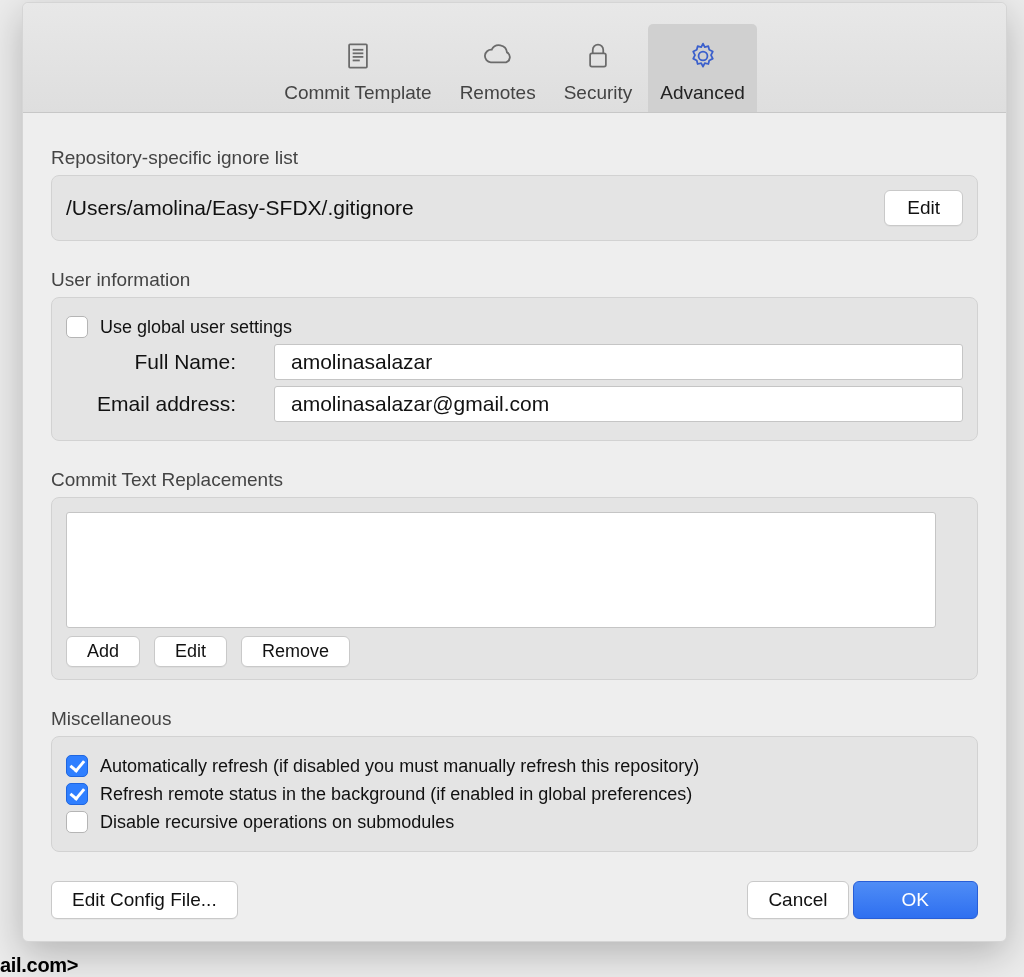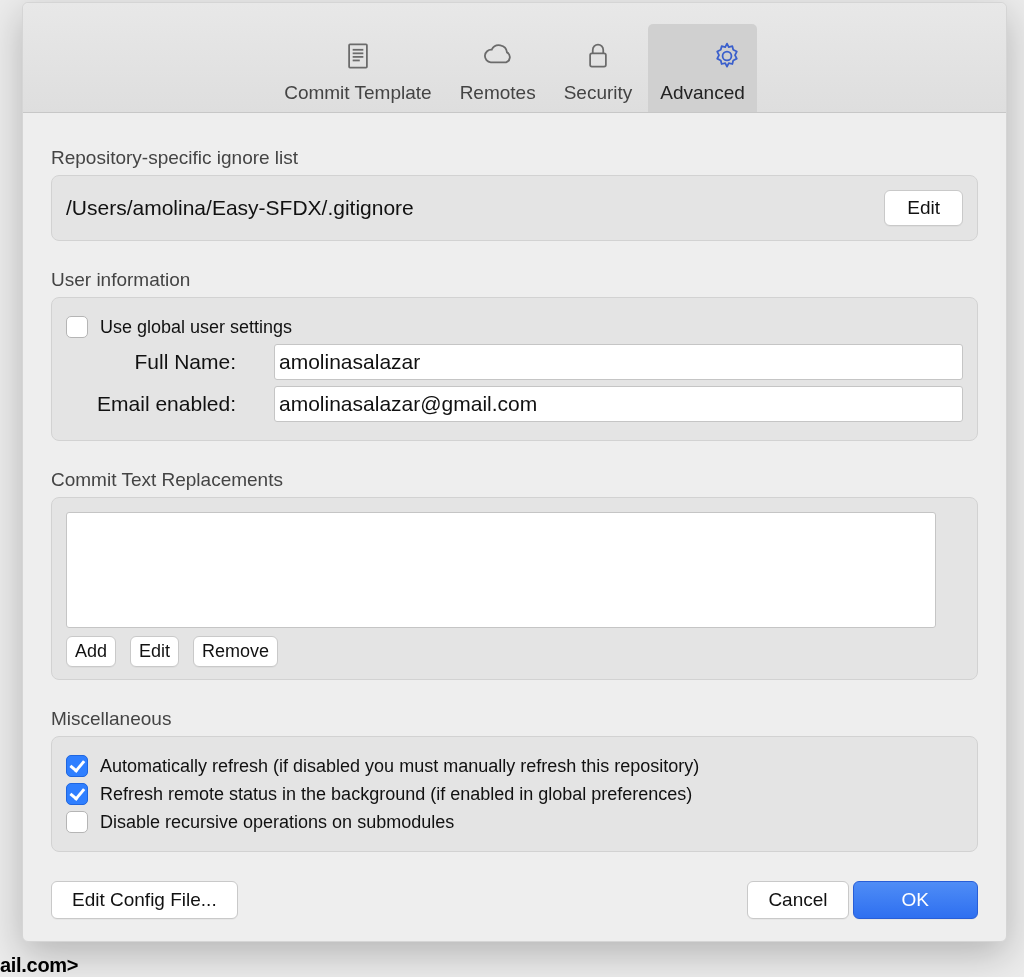--- a/index.html
+++ b/index.html
@@ -42,21 +42,20 @@
       flex-direction: column;
       align-items: center;
       padding: 14px 12px 8px 12px;
       cursor: default;
       border-top-left-radius: 5px;
       border-top-right-radius: 5px;
       position: relative;
     }
     .tab.active {
       background: #d0d0d0;
-      align-items: flex-end;
     }
     .tab-icon {
       width: 36px;
       height: 36px;
       display: flex;
       align-items: center;
       justify-content: center;
       margin-bottom: 8px;
     }
     .tab-label {
@@ -93,21 +92,21 @@
     .btn {
       background: #fff;
       border: 1px solid #c9c9c9;
       border-radius: 6px;
       padding: 6px 22px;
       font-size: 19px;
       color: #111;
       cursor: default;
       box-shadow: 0 1px 0 rgba(0,0,0,0.03);
     }
-    .btn.small { padding: 4px 8px; font-size: 18px; }
+    .btn.small { padding: 4px 20px; font-size: 18px; }
     .btn.primary {
       background: linear-gradient(#4f8df6, #2e6ff0);
       border: 1px solid #285ed7;
       color: #fff;
     }
     .row {
       display: flex;
       align-items: center;
       margin: 6px 0;
     }
@@ -148,21 +147,21 @@
       font-size: 21px;
       color: #111;
       padding-right: 10px;
     }
     .text-input {
       flex: 1;
       height: 36px;
       background: #fff;
       border: 1px solid #c5c5c5;
       border-radius: 3px;
-      padding: 4px 4px;
+      padding: 4px 16px;
       font-size: 21px;
       color: #111;
     }
     .replacements-area {
       width: 870px;
       height: 116px;
       background: #fff;
       border: 1px solid #c5c5c5;
       border-radius: 3px;
       margin: 2px 0 8px 0;
@@ -246,21 +245,21 @@
     <div class="panel">
       <div class="row">
         <span class="checkbox"></span>
         <span class="check-label">Use global user settings</span>
       </div>
       <div class="form-row">
         <span class="form-label">Full Name:</span>
         <input type="text" class="text-input" value="amolinasalazar" style="">
       </div>
       <div class="form-row">
-        <span class="form-label">Email enabled:</span>
+        <span class="form-label">Email address:</span>
         <input type="text" class="text-input" value="amolinasalazar@gmail.com" style="">
       </div>
     </div>
 
     <div class="section-header">Commit Text Replacements</div>
     <div class="panel">
       <div class="replacements-area"></div>
       <div class="btn-row">
         <button class="btn small">Add</button>
         <button class="btn small">Edit</button>

